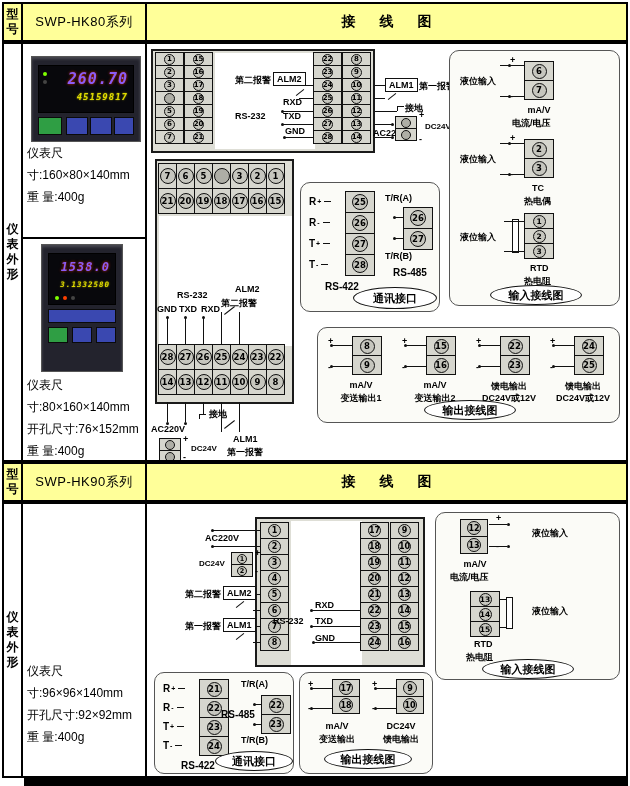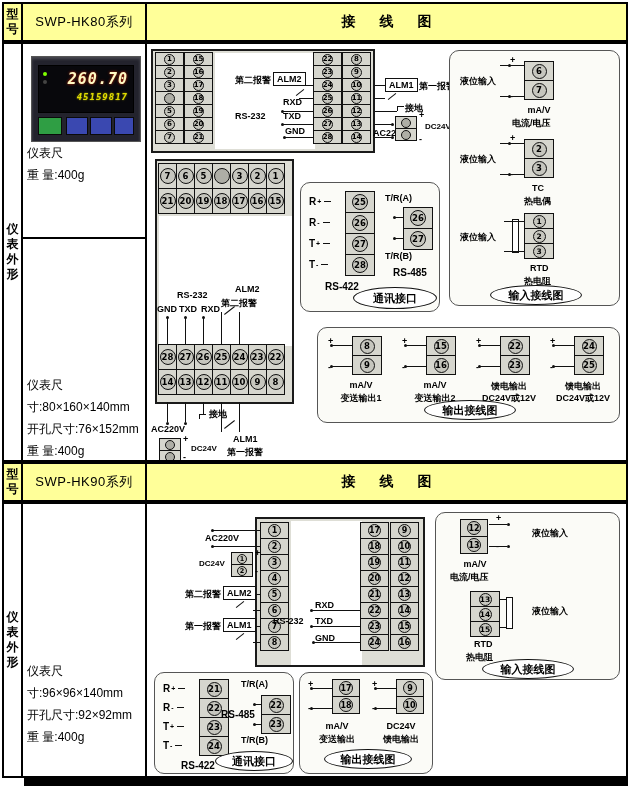--- a/index.html
+++ b/index.html
@@ -48,21 +48,21 @@
 .sig{display:flex;align-items:center;font-size:10px;font-weight:bold}
 .sig sup{font-size:7px;margin-left:1px;vertical-align:super}
 .sig::after{content:"";width:7px;height:1px;background:#111;margin-left:3px}
 .c80 .sig{height:21px}
 .c90 .sig{height:19px}
 .sigs{position:absolute}
 .cl{left:0;right:0;text-align:center}
 .inst{position:absolute;background:#23232d;border:1px solid #555;box-shadow:inset 0 2px 3px rgba(255,255,255,.18)}
 .face{position:absolute;background:#08080c;border:1px solid #000;overflow:hidden}
 .led{position:absolute;right:5px;font-family:"DejaVu Sans Mono",monospace;font-weight:bold;letter-spacing:1px;font-style:italic}
-.led.red{color:#fef9c3;text-shadow:0 0 3px rgba(255,48,0,.8)}
+.led.red{color:#8b5cf6;text-shadow:0 0 3px rgba(255,48,0,.8)}
 .led.yel{color:#E0DC00;text-shadow:0 0 2px rgba(224,220,0,.7)}
 .btn{position:absolute;border:1px solid #0a0a0a}
 .btn.g{background:#2F9E44}
 .btn.b{background:#3A48B0}
 .indots{position:absolute;display:flex;gap:4px}
 .indots i{width:4px;height:4px;border-radius:50%}
 </style>
 </head>
 <body>
 
@@ -93,24 +93,42 @@
     </div>
     <div>
       <span class="btn g" style="left:6px;top:60px;width:24px;height:18px"></span>
       <span class="btn b" style="left:34px;top:60px;width:22px;height:18px"></span>
       <span class="btn b" style="left:58px;top:60px;width:22px;height:18px"></span>
       <span class="btn b" style="left:82px;top:60px;width:20px;height:18px"></span>
     </div>
   </div>
   <div class="ab" style="left:4px;top:98px">
       <div class="spec-line">仪表尺</div>
+      <div class="spec-line">寸:160×80×140mm</div>
       <div class="spec-line">重 量:400g</div>
     </div>
   <div class="divider" style="left:0;top:193px;width:126px"></div>
 
+  <div class="inst" style="left:18px;top:200px;width:82px;height:128px">
+    <div class="face" style="left:6px;top:8px;width:68px;height:52px">
+      <div class="led red" style="top:6px;font-size:12px">1538.0</div>
+      <div class="led yel" style="top:26px;font-size:7.5px">3.1332580</div>
+      <div class="indots" style="left:6px;top:42px">
+          <i style="background:#7fff00"></i>
+          <i style="background:#ff4000"></i>
+          <i style="background:#444"></i>
+        </div>
+    </div>
+    <div>
+      <span class="btn b" style="left:6px;top:64px;width:68px;height:14px"></span>
+      <span class="btn g" style="left:6px;top:82px;width:20px;height:16px"></span>
+      <span class="btn b" style="left:30px;top:82px;width:20px;height:16px"></span>
+      <span class="btn b" style="left:54px;top:82px;width:20px;height:16px"></span>
+    </div>
+  </div>
   <div class="ab" style="left:4px;top:330px">
       <div class="spec-line">仪表尺</div>
       <div class="spec-line">寸:80×160×140mm</div>
       <div class="spec-line">开孔尺寸:76×152mm</div>
       <div class="spec-line">重 量:400g</div>
     </div>
 </div>
 
 <div class="cell" style="left:145px;top:42px;width:483px;height:420px">
 

